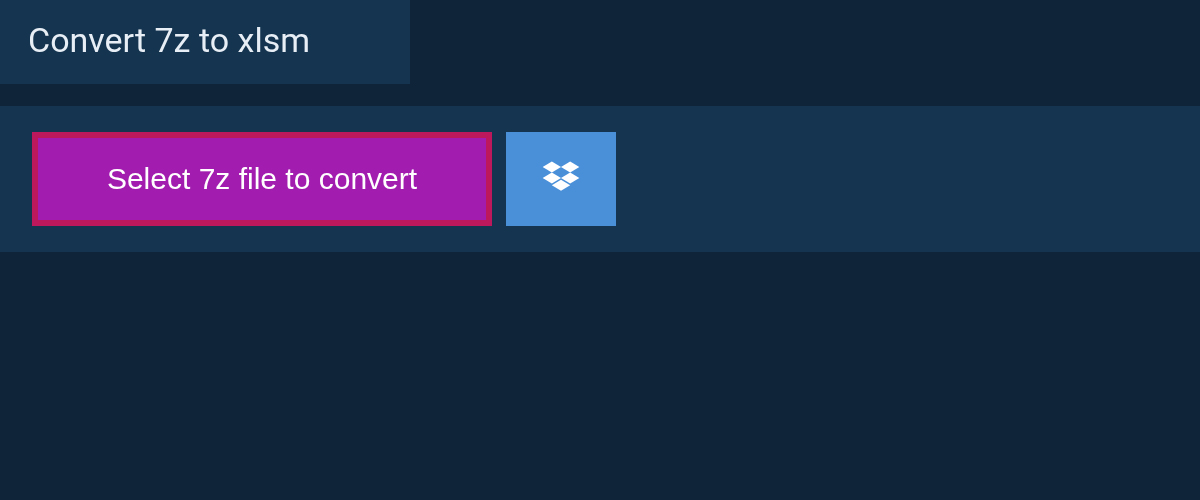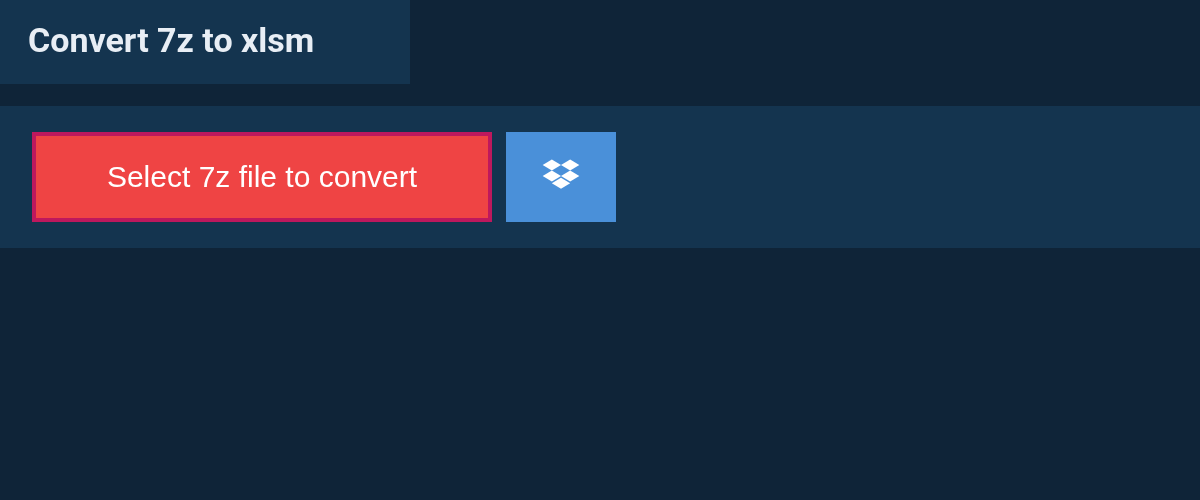--- a/index.html
+++ b/index.html
@@ -9,37 +9,37 @@
       background: #0f2438;
       font-family: -apple-system, BlinkMacSystemFont, "Segoe UI", Roboto, sans-serif;
       overflow: hidden;
     }
     .header-tab {
       background: #14344f;
       display: inline-block;
       padding: 20px 40px 24px 28px;
       color: #e8eef5;
       font-size: 34px;
-      font-weight: 700;
+      font-weight: 400;
       min-width: 410px;
     }
     .action-panel {
       background: #14344f;
       padding: 26px 32px;
       margin-top: 22px;
       width: 100%;
     }
     .button-row {
       display: flex;
       gap: 14px;
       align-items: stretch;
     }
     .select-file-btn {
-      background: #ef4444;
-      border: 4px solid #be185d;
+      background: #a21caf;
+      border: 6px solid #be185d;
       color: #ffffff;
       font-size: 30px;
       font-weight: 300;
       padding: 24px 44px;
       cursor: pointer;
       display: inline-flex;
       align-items: center;
       justify-content: center;
       min-width: 460px;
     }

